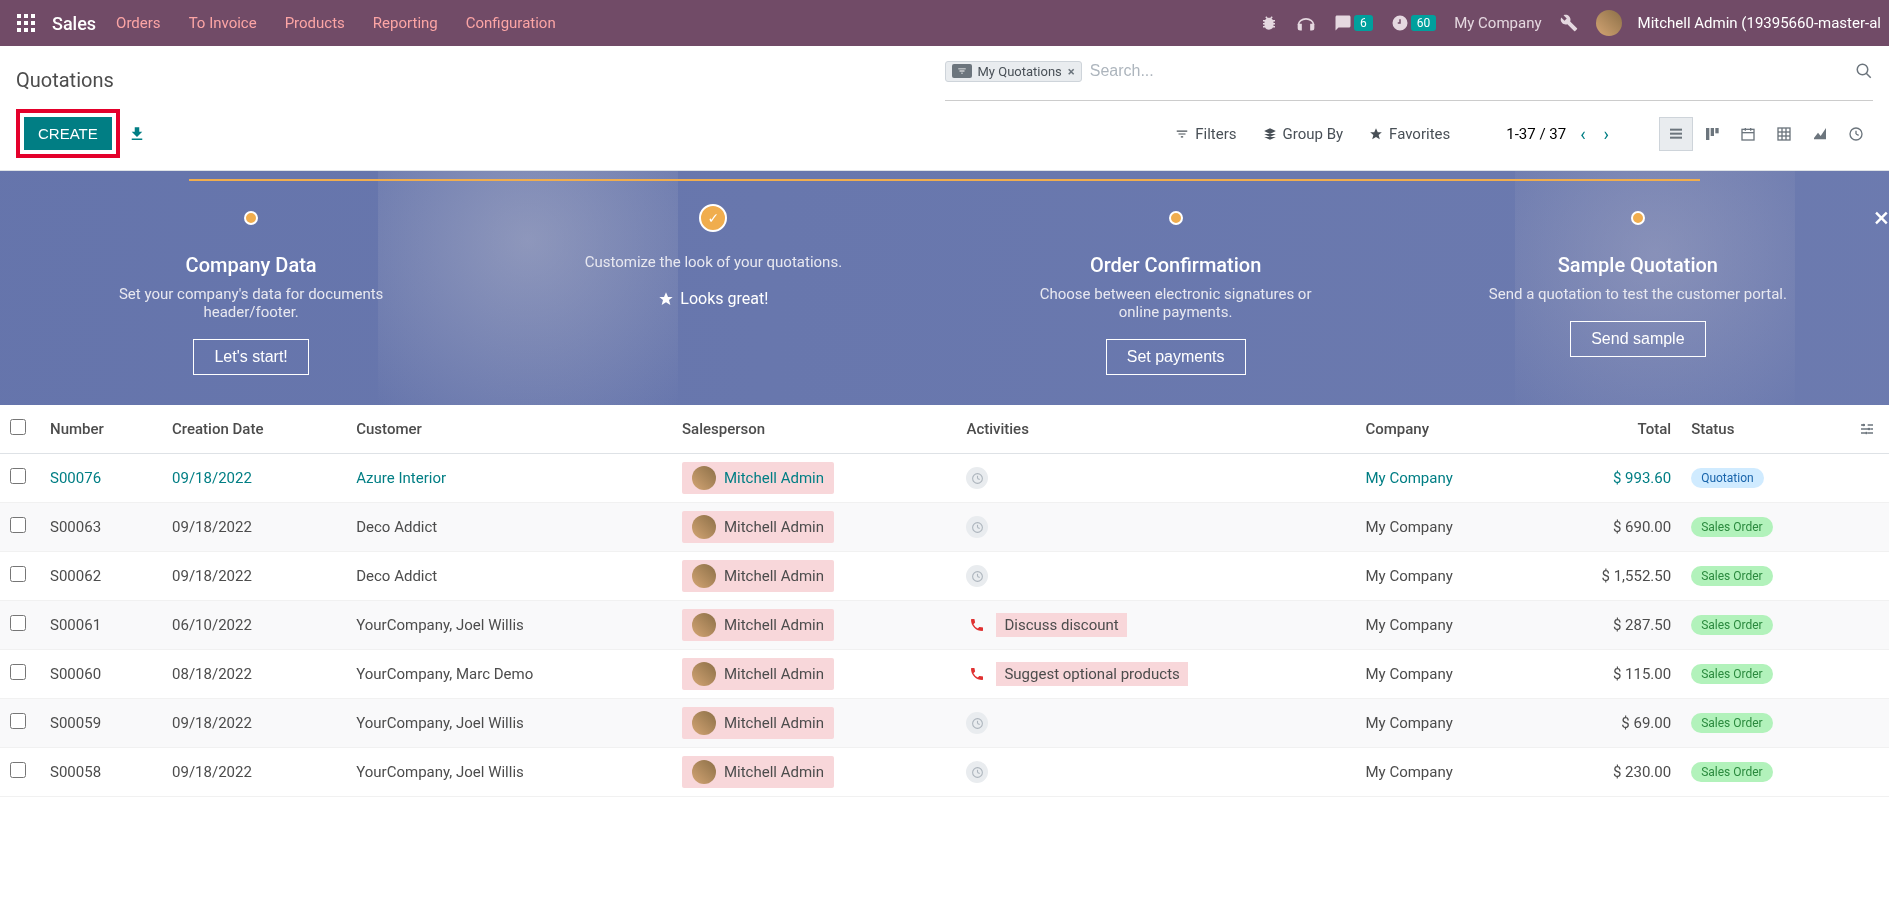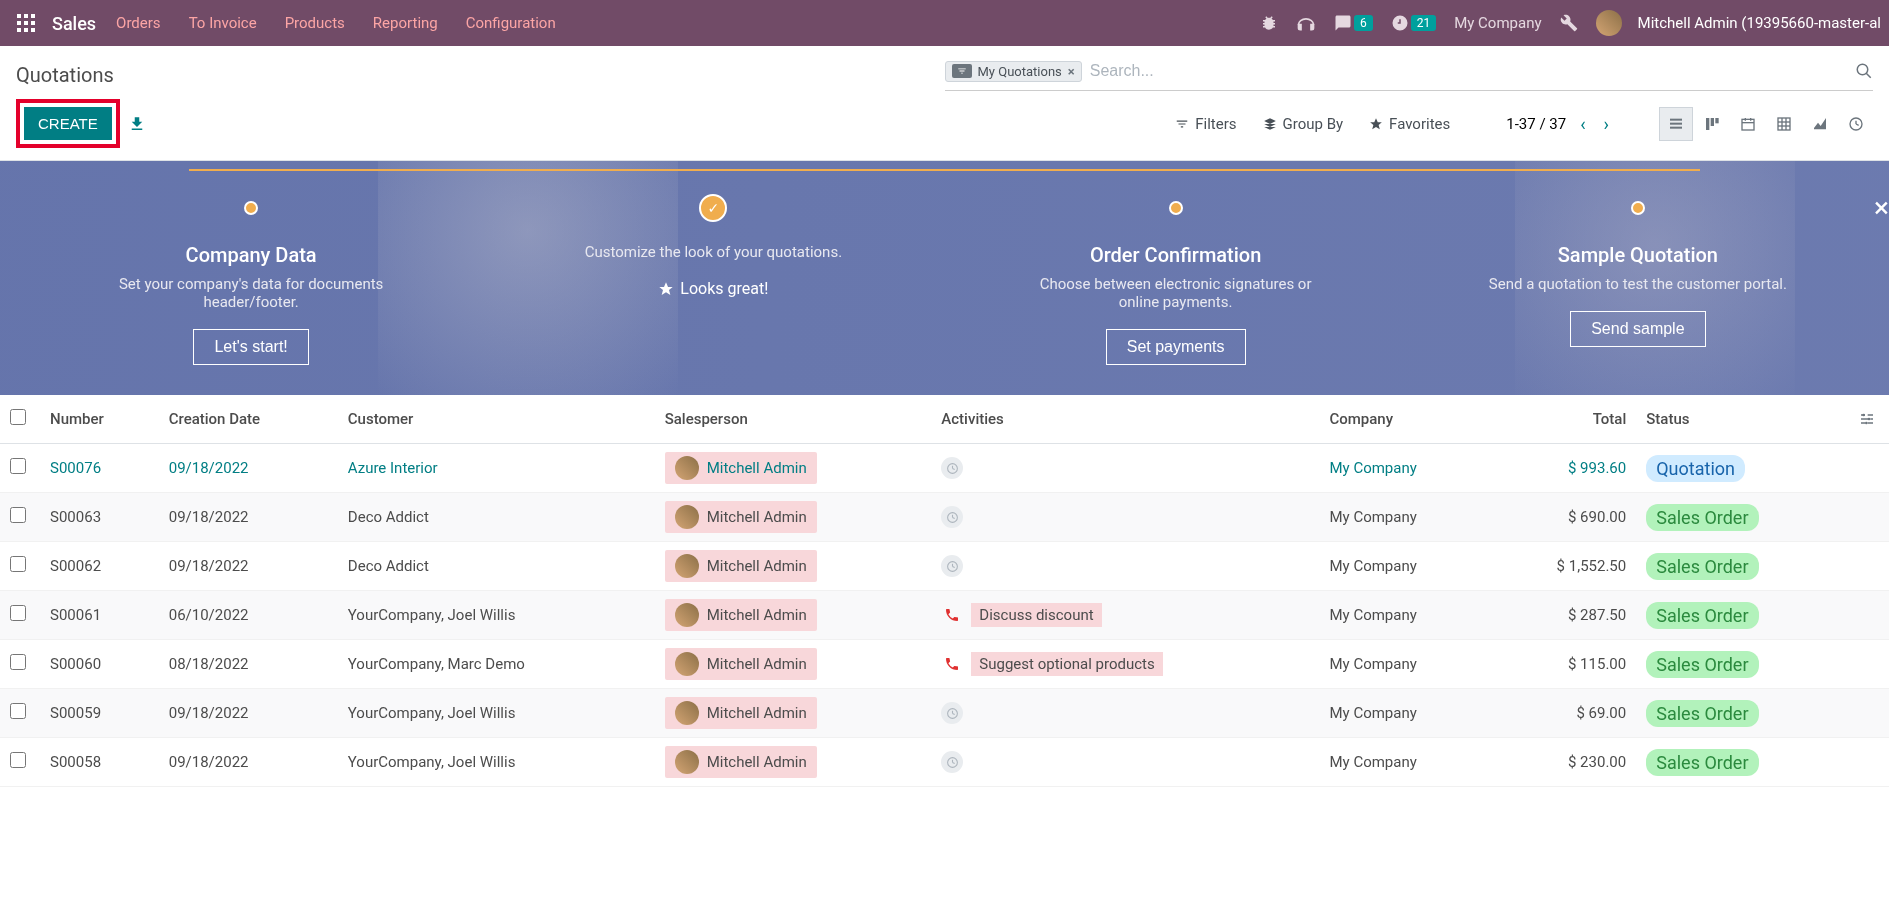--- a/index.html
+++ b/index.html
@@ -14,21 +14,21 @@
 .icon-btn { color: #e5d8e0; cursor: pointer; display: flex; align-items: center; }
 .badge-count { background: #00A09D; color: #fff; border-radius: 3px; padding: 1px 6px; font-size: 12px; margin-left: 2px; }
 .user-section { display: flex; align-items: center; gap: 16px; }
 .avatar { width: 26px; height: 26px; border-radius: 50%; background: linear-gradient(45deg,#d4a574,#8b6f47); display: inline-block; }
 .company-name { color: #e5d8e0; font-size: 15px; }
 .user-name { color: #fff; font-size: 15px; }
 
 .control-panel { background: #fff; padding: 12px 16px 0; border-bottom: 1px solid #dee2e6; }
 .cp-row1 { display: flex; align-items: center; margin-bottom: 8px; }
 .breadcrumb { font-size: 20px; color: #4c4c4c; }
-.search-area { margin-left: auto; display: flex; align-items: center; border-bottom: 1px solid #ccc; flex: 0 0 50%; padding-bottom: 6px;}
+.search-area { margin-left: auto; display: flex; align-items: center; border-bottom: 1px solid #ccc; flex: 0 0 50%; padding-bottom: 16px;}
 .filter-chip { background: #e9ecef; border: 1px solid #ced4da; border-radius: 3px; display: flex; align-items: center; padding: 2px 6px; font-size: 13px; color: #495057; }
 .chip-icon { background: #6c757d; color: #fff; padding: 2px 5px; border-radius: 2px; margin-right: 6px; display: flex; }
 .chip-close { margin-left: 6px; cursor: pointer; color: #6c757d; font-weight: bold; }
 .search-input { border: none; outline: none; padding: 4px 8px; font-size: 16px; flex: 1; color: #6c757d; }
 .search-input::placeholder { color: #adb5bd; }
 .search-icon-right { color: #6c757d; }
 
 .cp-row2 { display: flex; align-items: center; padding-bottom: 12px; }
 .create-btn-wrap { border: 4px solid #e4002b; padding: 4px; display: inline-block; }
 .create-btn { background: #017e84; color: #fff; border: none; padding: 8px 14px; font-size: 15px; font-weight: 500; cursor: pointer; text-transform: uppercase; }
@@ -59,21 +59,21 @@
 
 .table-container { overflow-x: auto; }
 table.list { width: 100%; border-collapse: collapse; }
 table.list th { text-align: left; font-weight: 500; padding: 14px 10px; border-bottom: 1px solid #dee2e6; color: #4c4c4c; font-size: 15px; }
 table.list th.num { text-align: right; }
 table.list td { padding: 8px 10px; border-bottom: 1px solid #f1f1f1; font-size: 15px; color: #4c4c4c; vertical-align: middle;}
 table.list tr:nth-child(even) td { background: #f9f9fa; }
 .chk { width: 16px; height: 16px; }
 .link-cell { color: #017e84; }
 td.num { text-align: right; }
-.status-badge { display: inline-block; padding: 3px 10px; border-radius: 12px; font-size: 18px; }
+.status-badge { display: inline-block; padding: 3px 10px; border-radius: 12px; font-size: 12px; }
 .status-quotation { background: #d0ebff; color: #1864ab; }
 .status-salesorder { background: #b2f2bb; color: #2b8a3e; }
 .sales-cell { display: flex; align-items: center; gap: 8px; background: #f8d7da; padding: 4px 10px; border-radius: 2px; width: fit-content;}
 .mini-avatar { width: 24px; height: 24px; border-radius: 50%; background: linear-gradient(45deg,#d4a574,#8b6f47); display: inline-block; }
 .activity-cell { display: flex; align-items: center; gap: 8px; }
 .activity-clock { width: 22px; height: 22px; border-radius: 50%; background: #e9ecef; display: flex; align-items: center; justify-content: center; color: #adb5bd; font-size: 13px;}
 .activity-phone { width: 22px; height: 22px; color: #e03131; font-size: 16px; display: flex; align-items: center; justify-content: center;}
 .activity-text { background: #f8d7da; padding: 3px 8px; }
 
 .row-highlight td { color: #017e84 !important; }
@@ -123,21 +123,21 @@
     <span class="icon-btn">
       <svg width="18" height="18" viewBox="0 0 24 24" fill="currentColor">
           <path d="M20 2H4c-1.1 0-2 .9-2 2v18l4-4h14c1.1 0 2-.9 2-2V4c0-1.1-.9-2-2-2z"></path>
         </svg>
       <span class="badge-count">6</span>
     </span>
     <span class="icon-btn">
       <svg width="18" height="18" viewBox="0 0 24 24" fill="currentColor">
           <path d="M12 2a10 10 0 100 20 10 10 0 000-20zm1 11h-4v-2h2V7h2v6z"></path>
         </svg>
-      <span class="badge-count">21</span>
+      <span class="badge-count">60</span>
     </span>
     <span class="company-name">My Company</span>
     <span class="icon-btn">
         <svg width="18" height="18" viewBox="0 0 24 24" fill="currentColor">
           <path d="M22.7 19l-9.1-9.1c.9-2.3.4-5-1.5-6.9-2-2-5-2.4-7.4-1.3L9 6 6 9 1.6 4.7C.4 7.1.9 10.1 2.9 12.1c1.9 1.9 4.6 2.4 6.9 1.5l9.1 9.1c.4.4 1 .4 1.4 0l2.3-2.3c.5-.4.5-1.1.1-1.4z"></path>
         </svg>
       </span>
     <div class="user-section">
       <span class="avatar"></span>
       <span class="user-name">Mitchell Admin (19395660-master-al</span>

